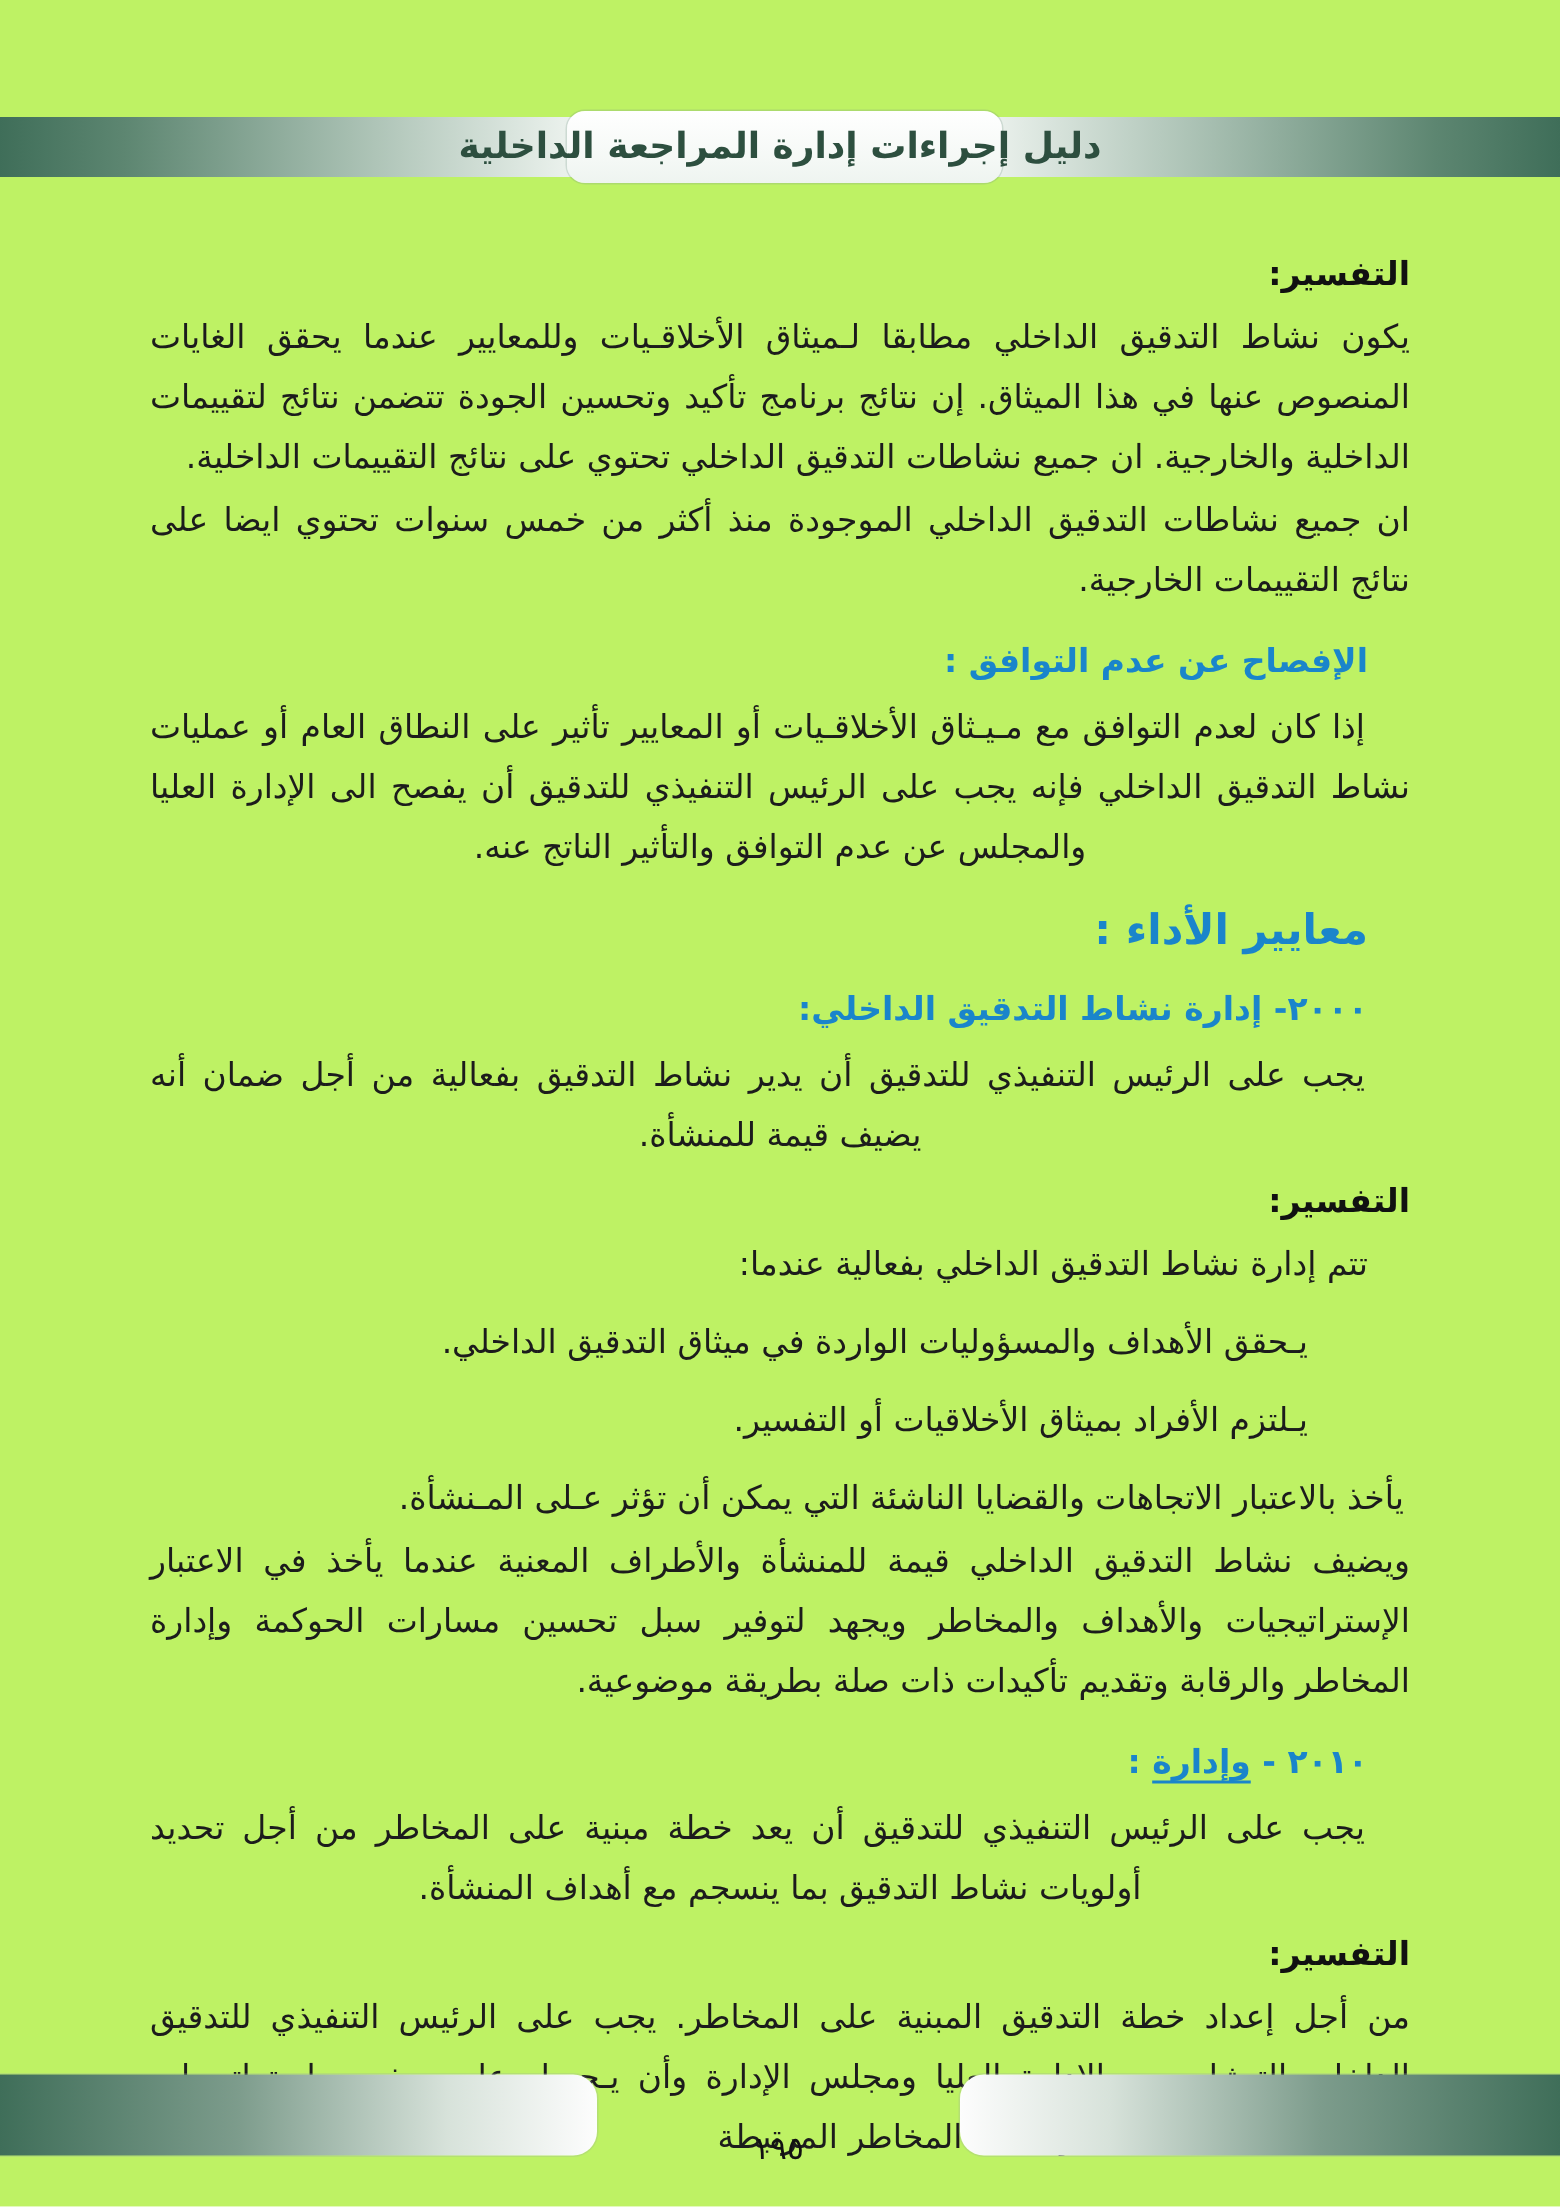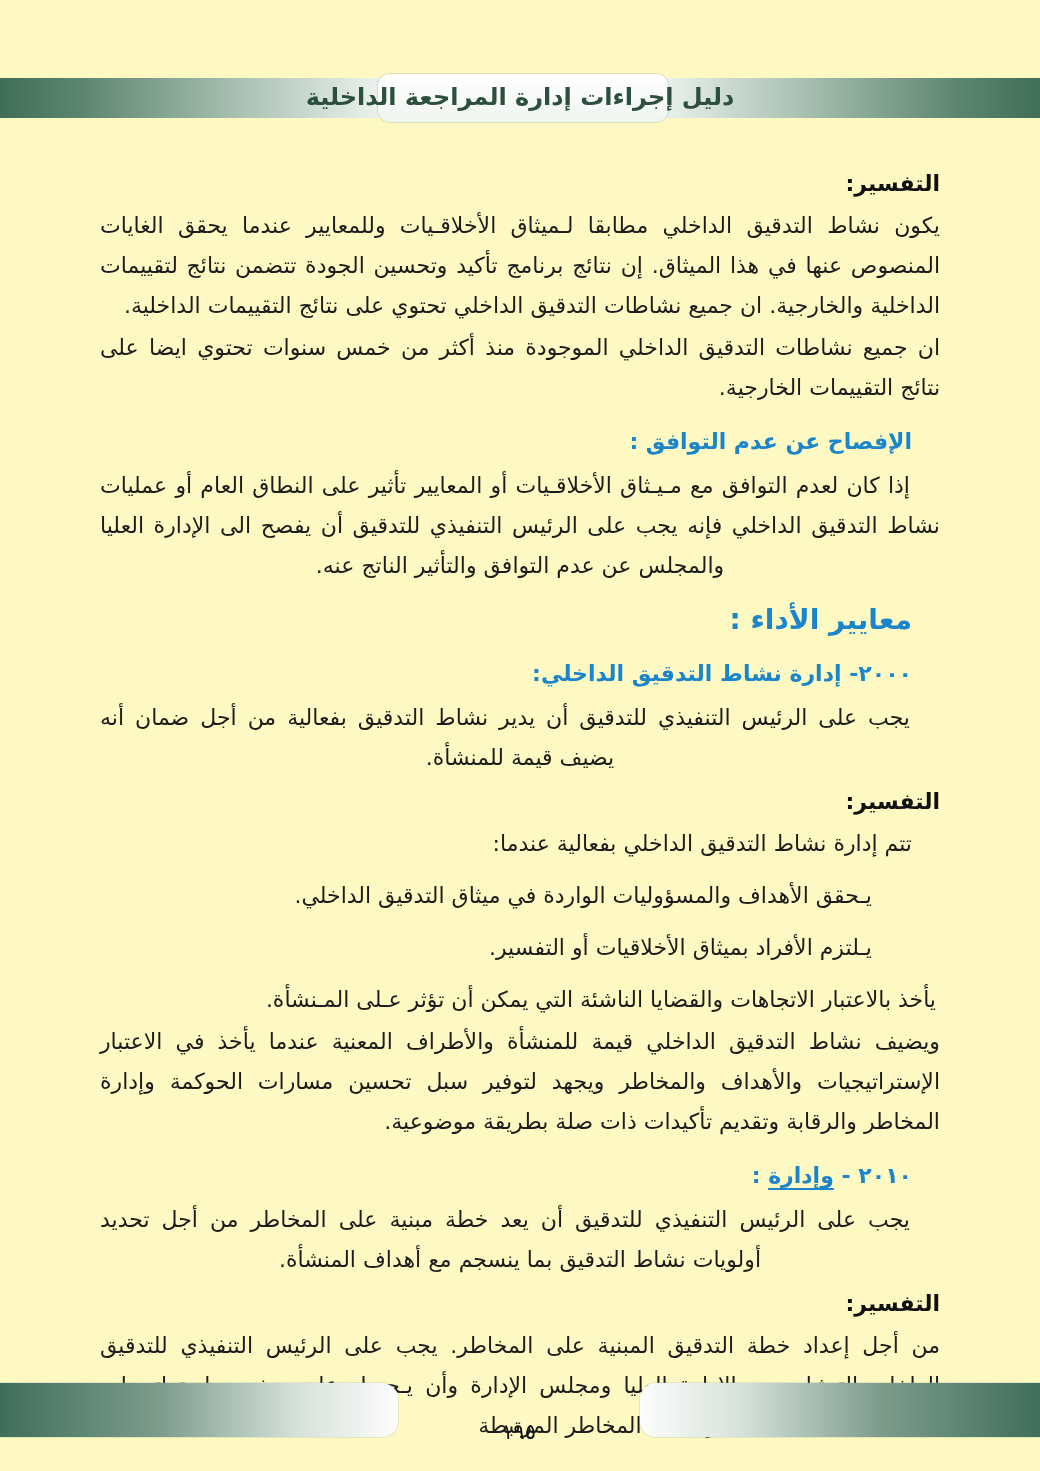--- a/index.html
+++ b/index.html
@@ -1,20 +1,20 @@
 <!DOCTYPE html>
 <html lang="ar"><head>
 <meta charset="utf-8">
 <style>
   html, body { margin: 0; padding: 0; background: #ffffff; }
   .page {
     position: relative;
     width: 1040px;
     height: 1471px;
-    background: #fef9c3;
+    background: #bef264;
     overflow: hidden;
     font-family: "DejaVu Sans", sans-serif;
     color: #1c1c1c;
   }
 
   
   .banner {
     position: absolute;
     top: 78px; left: 0;
     width: 1040px; height: 40px;

